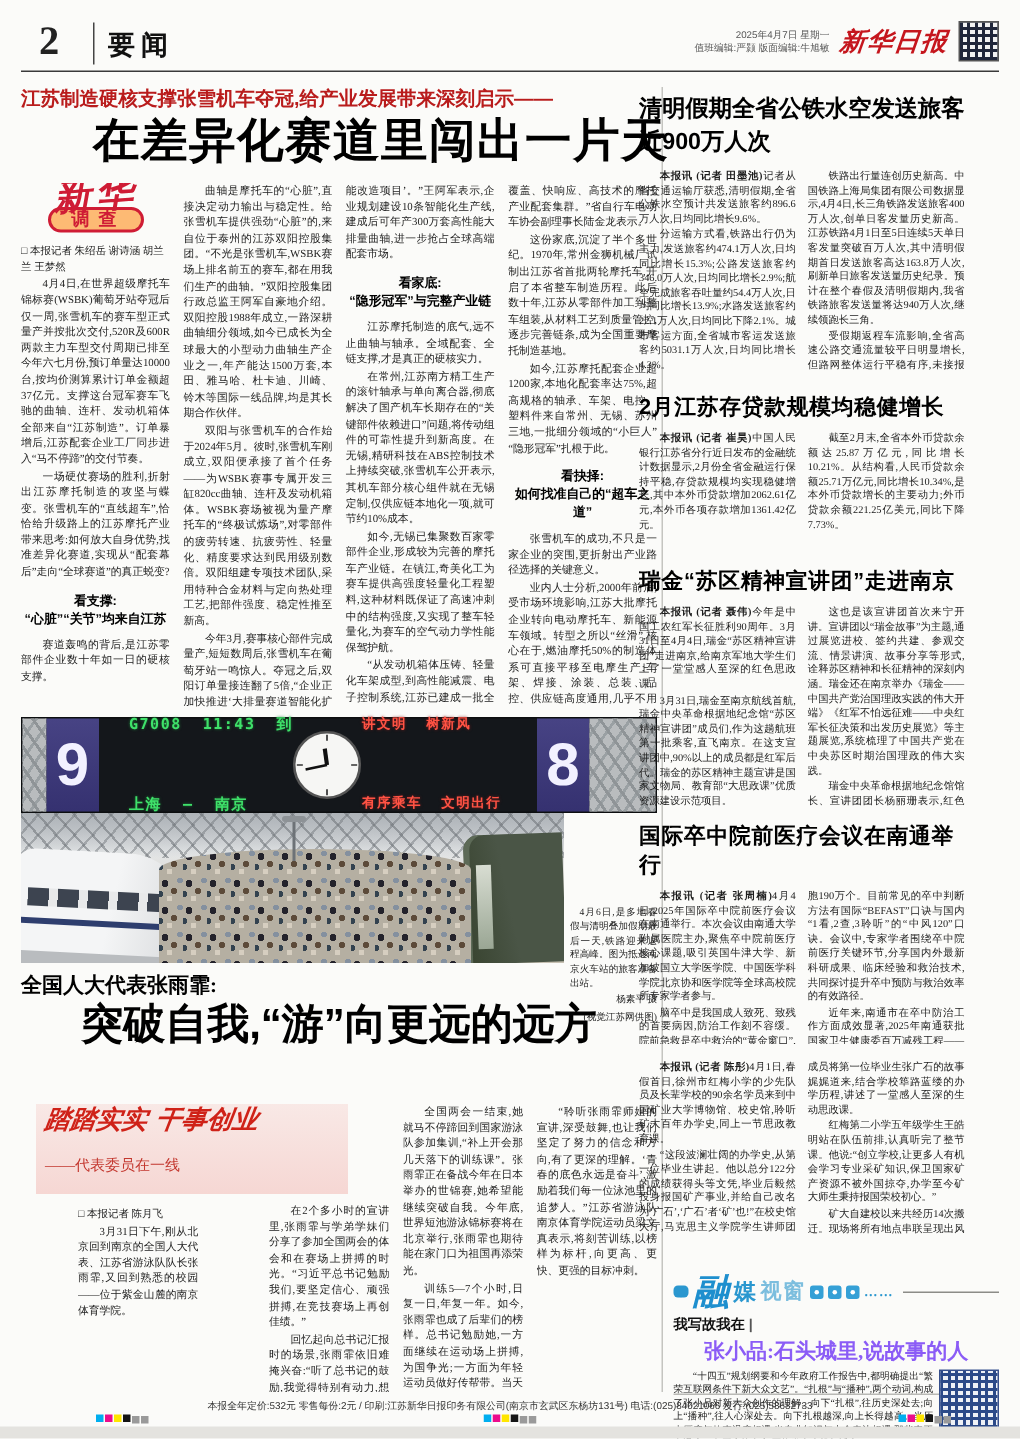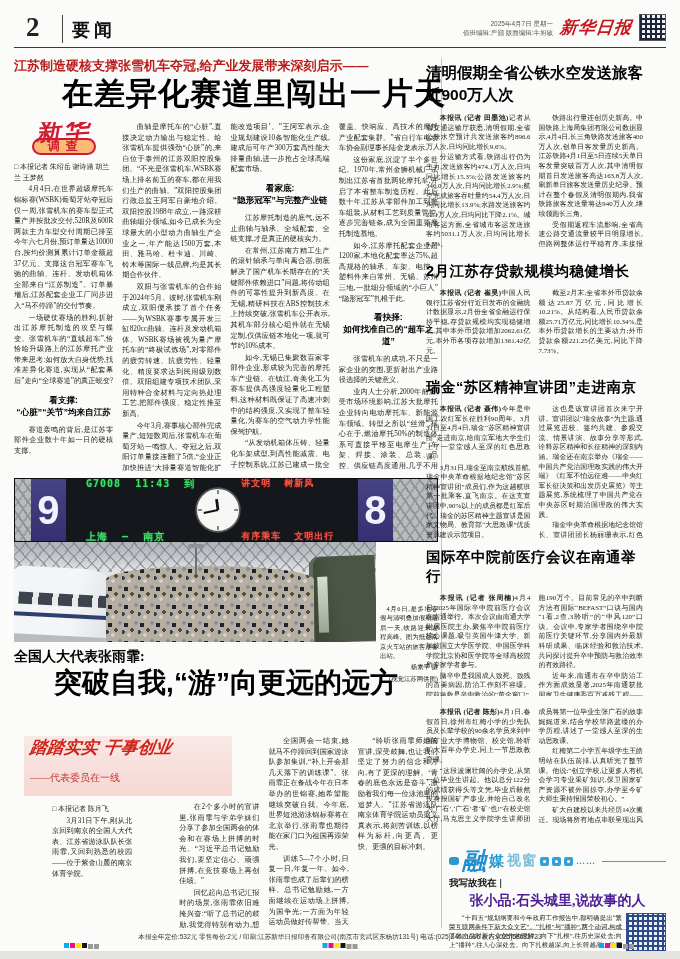--- a/index.html
+++ b/index.html
@@ -101,21 +101,21 @@
   .m-bubble:after { content:""; position:absolute; left:2px; bottom:-3px; border:3px solid transparent; border-top-color:#2a97cf; }
   .brand-first { font-family:"DejaVu Serif",serif; font-style:italic; font-weight:900; font-size:24px; color:#1e8fce; line-height:24px; }
   .brand-second { font-family:"Liberation Sans",sans-serif; font-weight:900; font-size:15px; color:#2a97cf; }
   .brand-third { font-family:"Liberation Sans",sans-serif; font-weight:bold; font-size:14px; color:#7cbede; letter-spacing:1px;text-align:right; }
   .m-icon { width:9px; height:9px; border-radius:2px; background:#35a0d6; position:relative; }
   .m-icon:after { content:""; position:absolute; left:3px; top:3px; width:3px; height:3px; border-radius:50%; background:#fff; }
   .media-dots { color:#2a97cf; font-weight:bold; font-size:9px; letter-spacing:1px; }
   .media-line { flex:1; height:1px; background:#8c8c88; margin-left:3px; }
   .media-label { font-family:"Liberation Sans",sans-serif; font-weight:bold; font-size:9.5px; color:#111; margin-top:3px; }
   .media-label i { font-style:normal; color:#555; }
-  .media-title { text-align:center; font-size:14px; font-weight:900; color:#4c1d95; margin-top:2px; }
+  .media-title { text-align:center; font-size:14px; font-weight:900; color:#8b5cf6; margin-top:2px; }
   .media-body { margin-top:3px; font-size:6.4px; line-height:9px; color:#222; }
   .media-qr { float:right; width:40px; height:40px; margin:0 0 2px 4px; border:1px solid #37508c; background-color:#fff;
               background-image:repeating-linear-gradient(0deg,#2c4a88 0 2px,transparent 2px 5px),
                                repeating-linear-gradient(90deg,#2c4a88 0 2px,#eef1f6 2px 5px); }
 
   
   .footer-line { position:absolute; left:0; right:0; top:933px; text-align:center; font-size:6.6px; color:#333; font-family:"Liberation Sans",sans-serif; }
   .marks { position:absolute; top:943px; display:flex; gap:1px; }
   .marks i { width:5px; height:5px; display:block; }
   .mk-c{background:#00aeef;} .mk-m{background:#ec0c8c;} .mk-y{background:#ffe600;} .mk-k{background:#151515;} .mk-g{background:#9a9a9a; height:4px; margin-top:1px;}

